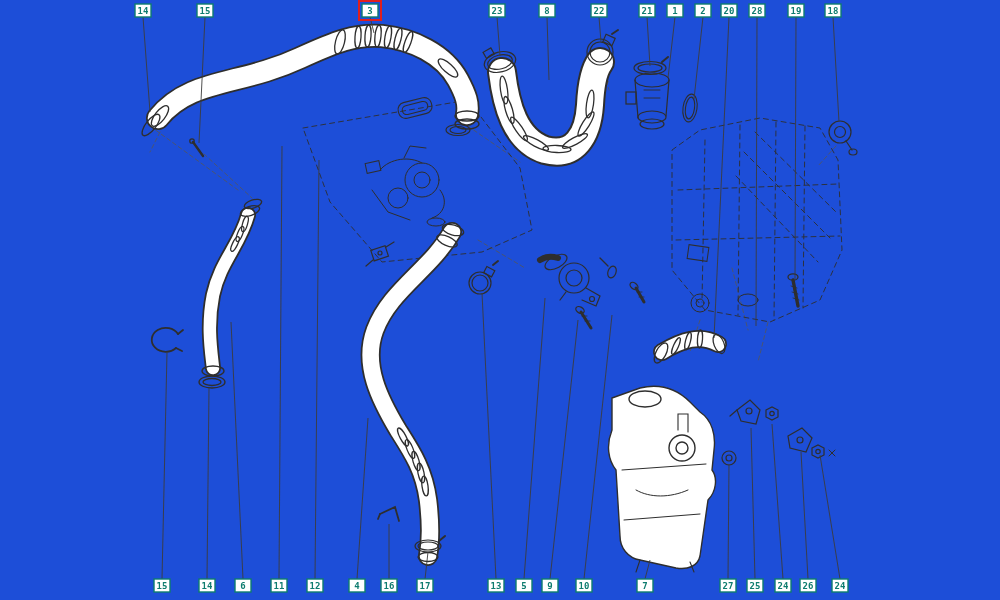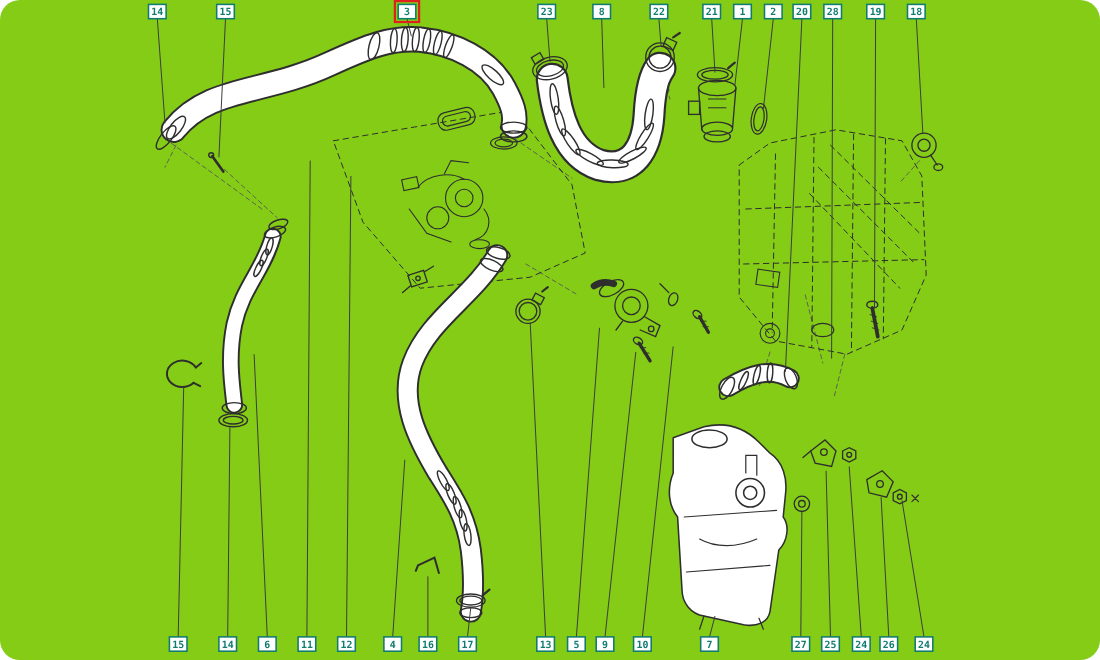--- a/index.html
+++ b/index.html
@@ -1,17 +1,17 @@
 <!DOCTYPE html>
 <html><head>
 <meta charset="utf-8">
 <style>
   html,body{margin:0;padding:0;background:#ffffff;}
   body{width:1000px;height:600px;overflow:hidden;font-family:"Liberation Sans",sans-serif;}
-  #stage{position:relative;width:1000px;height:600px;background:#84cc16;border-radius:18px;}
+  #stage{position:relative;width:1000px;height:600px;background:#1d4ed8;}
   svg{display:block;}
   .callout-text{font-family:"DejaVu Sans Mono","Liberation Mono",monospace;font-weight:bold;font-size:9px;}
 </style>
 </head>
 <body>
 
 <div id="stage">
 <svg id="diagram-svg" width="1000" height="600" viewBox="0 0 1000 600">
 
   <g id="art" stroke="#2e2e2e" fill="none" stroke-width="1.3" stroke-linecap="round">

